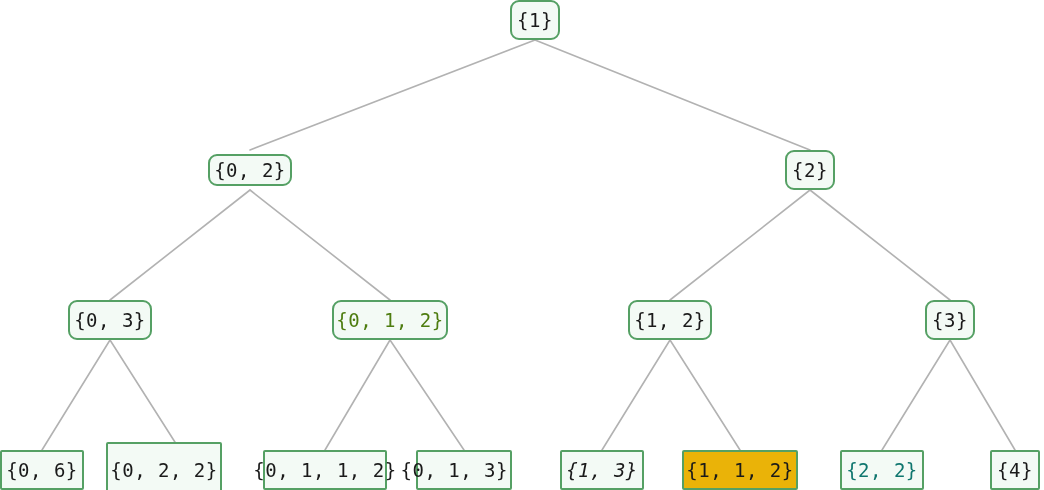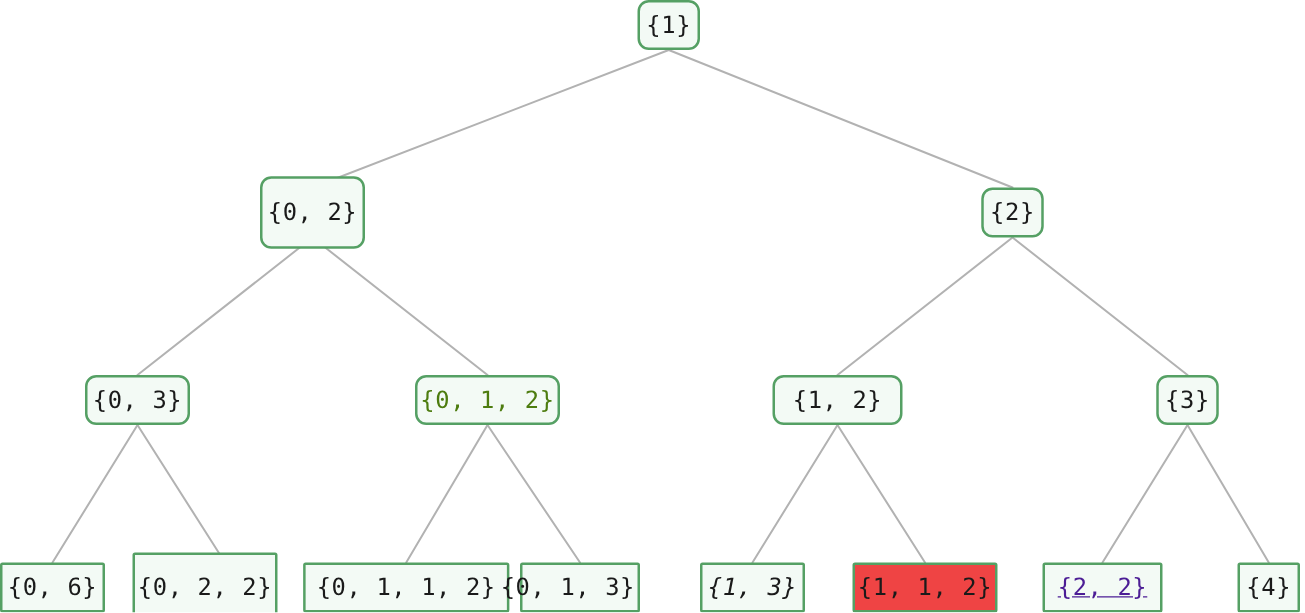--- a/index.html
+++ b/index.html
@@ -70,56 +70,56 @@
       <line x1="390" y1="340" x2="464" y2="450" stroke="#b2b2b2" stroke-width="1.6" stroke-linecap="round"></line>
       <line x1="670" y1="340" x2="602" y2="450" stroke="#b2b2b2" stroke-width="1.6" stroke-linecap="round"></line>
       <line x1="670" y1="340" x2="740" y2="450" stroke="#b2b2b2" stroke-width="1.6" stroke-linecap="round"></line>
       <line x1="950" y1="340" x2="882" y2="450" stroke="#b2b2b2" stroke-width="1.6" stroke-linecap="round"></line>
       <line x1="950" y1="340" x2="1015" y2="450" stroke="#b2b2b2" stroke-width="1.6" stroke-linecap="round"></line>
     </svg>
   <div id="node-layer">
       <div class="tree-node rounded" style="left: 535px; top: 20px; width: 50px; height: 40px; border-color: rgb(85, 160, 100); background: rgb(243, 250, 245); color: rgb(26, 26, 26);">
         <span class="node-label">{1}</span>
       </div>
-      <div class="tree-node rounded" style="left: 250px; top: 170px; width: 84px; height: 58px; border-color: rgb(85, 160, 100); background: rgb(243, 250, 245); color: rgb(26, 26, 26);">
+      <div class="tree-node rounded" style="left: 250px; top: 170px; width: 84px; height: 32px; border-color: rgb(85, 160, 100); background: rgb(243, 250, 245); color: rgb(26, 26, 26);">
         <span class="node-label">{0, 2}</span>
       </div>
       <div class="tree-node rounded" style="left: 810px; top: 170px; width: 50px; height: 40px; border-color: rgb(85, 160, 100); background: rgb(243, 250, 245); color: rgb(26, 26, 26);">
         <span class="node-label">{2}</span>
       </div>
       <div class="tree-node rounded" style="left: 110px; top: 320px; width: 84px; height: 40px; border-color: rgb(85, 160, 100); background: rgb(243, 250, 245); color: rgb(26, 26, 26);">
         <span class="node-label">{0, 3}</span>
       </div>
       <div class="tree-node rounded" style="left: 390px; top: 320px; width: 116px; height: 40px; border-color: rgb(85, 160, 100); background: rgb(243, 250, 245); color: #4d7c0f;">
         <span class="node-label">{0, 1, 2}</span>
       </div>
-      <div class="tree-node rounded" style="left: 670px; top: 320px; width: 104px; height: 40px; border-color: rgb(85, 160, 100); background: rgb(243, 250, 245); color: rgb(26, 26, 26);">
+      <div class="tree-node rounded" style="left: 670px; top: 320px; width: 84px; height: 40px; border-color: rgb(85, 160, 100); background: rgb(243, 250, 245); color: rgb(26, 26, 26);">
         <span class="node-label">{1, 2}</span>
       </div>
       <div class="tree-node rounded" style="left: 950px; top: 320px; width: 50px; height: 40px; border-color: rgb(85, 160, 100); background: rgb(243, 250, 245); color: rgb(26, 26, 26);">
         <span class="node-label">{3}</span>
       </div>
       <div class="tree-node square" style="left: 42px; top: 470px; width: 84px; height: 40px; border-color: rgb(85, 160, 100); background: rgb(243, 250, 245); color: rgb(26, 26, 26);">
         <span class="node-label">{0, 6}</span>
       </div>
       <div class="tree-node square" style="left: 164px; top: 470px; width: 116px; height: 56px; border-color: rgb(85, 160, 100); background: rgb(243, 250, 245); color: rgb(26, 26, 26);">
         <span class="node-label">{0, 2, 2}</span>
       </div>
-      <div class="tree-node square" style="left: 325px; top: 470px; width: 165px; height: 40px; border-color: rgb(85, 160, 100); background: rgb(243, 250, 245); color: rgb(26, 26, 26);">
+      <div class="tree-node square" style="left: 325px; top: 470px; width: 124px; height: 40px; border-color: rgb(85, 160, 100); background: rgb(243, 250, 245); color: rgb(26, 26, 26);">
         <span class="node-label">{0, 1, 1, 2}</span>
       </div>
       <div class="tree-node square" style="left: 464px; top: 470px; width: 96px; height: 40px; border-color: rgb(85, 160, 100); background: rgb(243, 250, 245); color: rgb(26, 26, 26); justify-content: flex-end;">
         <span class="node-label">{0, 1, 3}</span>
       </div>
       <div class="tree-node square" style="left: 602px; top: 470px; width: 84px; height: 40px; border-color: rgb(85, 160, 100); background: rgb(243, 250, 245); color: rgb(26, 26, 26); font-style: italic;">
         <span class="node-label">{1, 3}</span>
       </div>
-      <div class="tree-node square" style="left: 740px; top: 470px; width: 116px; height: 40px; border-color: rgb(85, 160, 100); background: #ef4444; color: rgb(26, 26, 26);">
+      <div class="tree-node square" style="left: 740px; top: 470px; width: 116px; height: 40px; border-color: rgb(85, 160, 100); background: #eab308; color: rgb(26, 26, 26);">
         <span class="node-label">{1, 1, 2}</span>
       </div>
-      <div class="tree-node square" style="left: 882px; top: 470px; width: 96px; height: 40px; border-color: rgb(85, 160, 100); background: rgb(243, 250, 245); color: #4c1d95; text-decoration: underline;">
+      <div class="tree-node square" style="left: 882px; top: 470px; width: 84px; height: 40px; border-color: rgb(85, 160, 100); background: rgb(243, 250, 245); color: #0f766e;">
         <span class="node-label">{2, 2}</span>
       </div>
       <div class="tree-node square" style="left: 1015px; top: 470px; width: 50px; height: 40px; border-color: rgb(85, 160, 100); background: rgb(243, 250, 245); color: rgb(26, 26, 26);">
         <span class="node-label">{4}</span>
       </div>
     </div>
 </div>
 
 </body></html>

